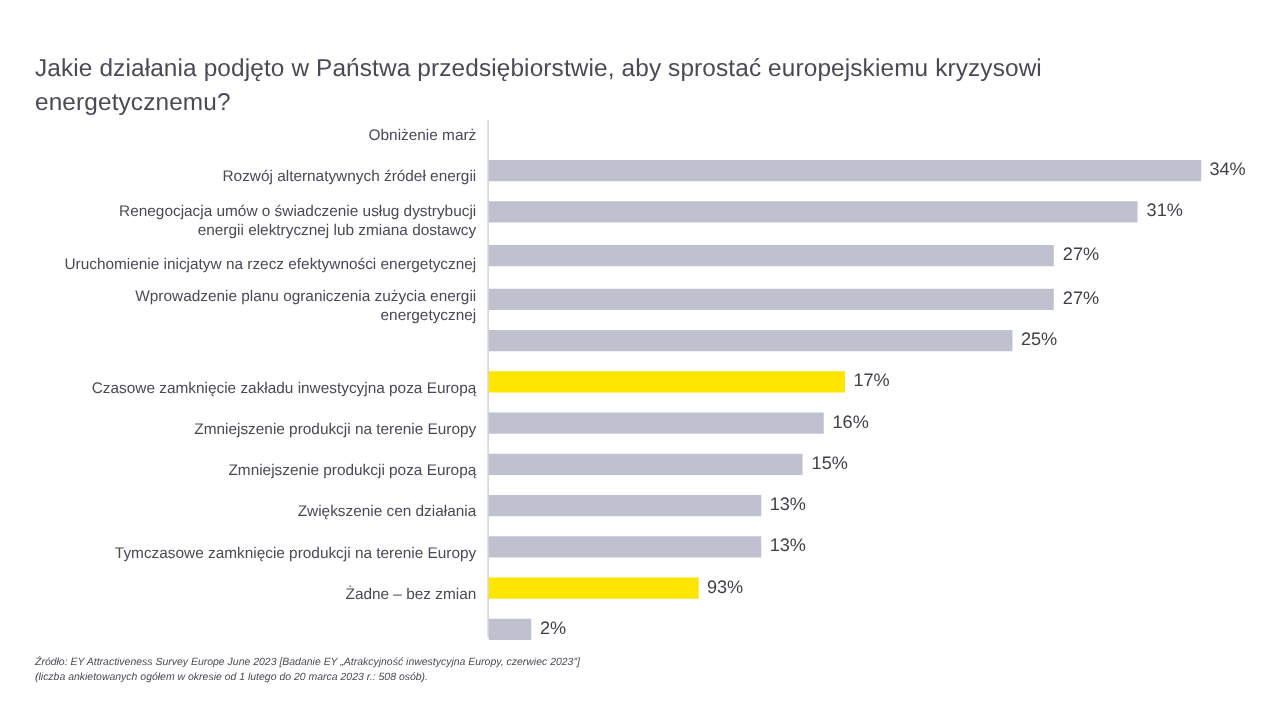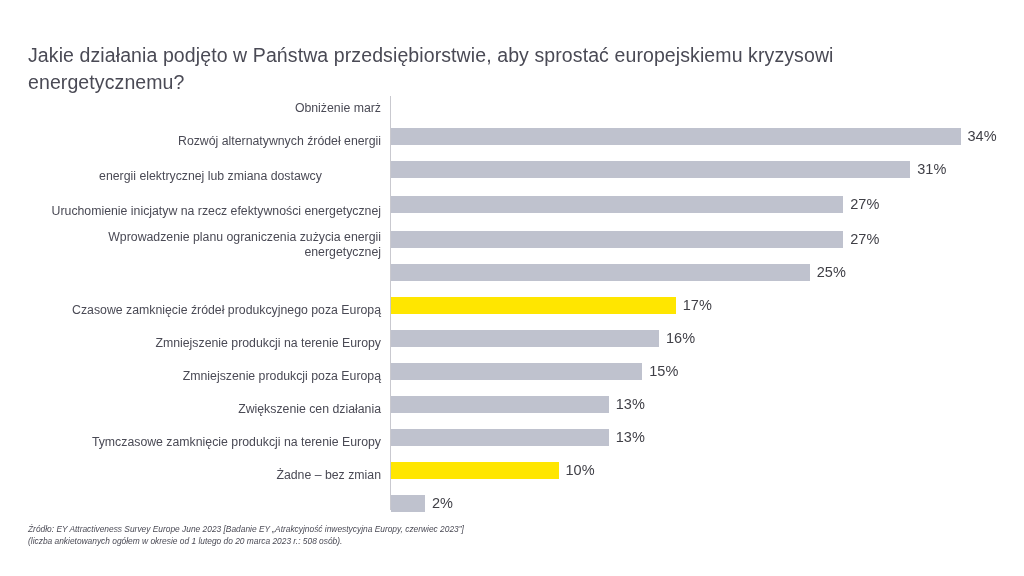--- a/index.html
+++ b/index.html
@@ -82,21 +82,21 @@
     text-align: right;
     font-size: 12.3px;
     line-height: 15px;
     color: #4a4a55;
     box-sizing: border-box;
     display: flex;
     flex-direction: column;
     justify-content: center;
     height: 100%;
   }
-  .row-label .l2 { display: block; text-align: center; }
+  .row-label .l2 { display: block; }
 
   .bar-wrap {
     position: absolute;
     left: 391px;
     top: 0;
     height: 100%;
     right: 0;
     display: flex;
     align-items: center;
     margin-top: 28px;
@@ -154,20 +154,21 @@
           <div class="row-label">
             <span class="l1">Rozwój alternatywnych źródeł energii</span>
           </div>
           <div class="bar-wrap">
             <div class="bar" style="width: 519.25px;"></div>
             <span class="bar-value">31%</span>
           </div>
         </div>
         <div class="row tall">
           <div class="row-label">
+            <span class="l1">Renegocjacja umów o świadczenie usług dystrybucji</span>
             <span class="l2">energii elektrycznej lub zmiana dostawcy</span>
           </div>
           <div class="bar-wrap">
             <div class="bar" style="width: 452.25px;"></div>
             <span class="bar-value">27%</span>
           </div>
         </div>
         <div class="row">
           <div class="row-label">
             <span class="l1">Uruchomienie inicjatyw na rzecz efektywności energetycznej</span>
@@ -187,21 +188,21 @@
           </div>
         </div>
         <div class="row">
           <div class="bar-wrap">
             <div class="bar accent" style="width: 284.75px;"></div>
             <span class="bar-value">17%</span>
           </div>
         </div>
         <div class="row">
           <div class="row-label">
-            <span class="l1">Czasowe zamknięcie źródeł produkcyjnego poza Europą</span>
+            <span class="l1">Czasowe zamknięcie zakładu inwestycyjna poza Europą</span>
           </div>
           <div class="bar-wrap">
             <div class="bar" style="width: 268px;"></div>
             <span class="bar-value">16%</span>
           </div>
         </div>
         <div class="row">
           <div class="row-label">
             <span class="l1">Zmniejszenie produkcji na terenie Europy</span>
           </div>
@@ -227,21 +228,21 @@
             <div class="bar" style="width: 217.75px;"></div>
             <span class="bar-value">13%</span>
           </div>
         </div>
         <div class="row">
           <div class="row-label">
             <span class="l1">Tymczasowe zamknięcie produkcji na terenie Europy</span>
           </div>
           <div class="bar-wrap">
             <div class="bar accent" style="width: 167.5px;"></div>
-            <span class="bar-value">10%</span>
+            <span class="bar-value">93%</span>
           </div>
         </div>
         <div class="row">
           <div class="row-label">
             <span class="l1">Żadne – bez zmian</span>
           </div>
           <div class="bar-wrap">
             <div class="bar" style="width: 34px;"></div>
             <span class="bar-value">2%</span>
           </div>

